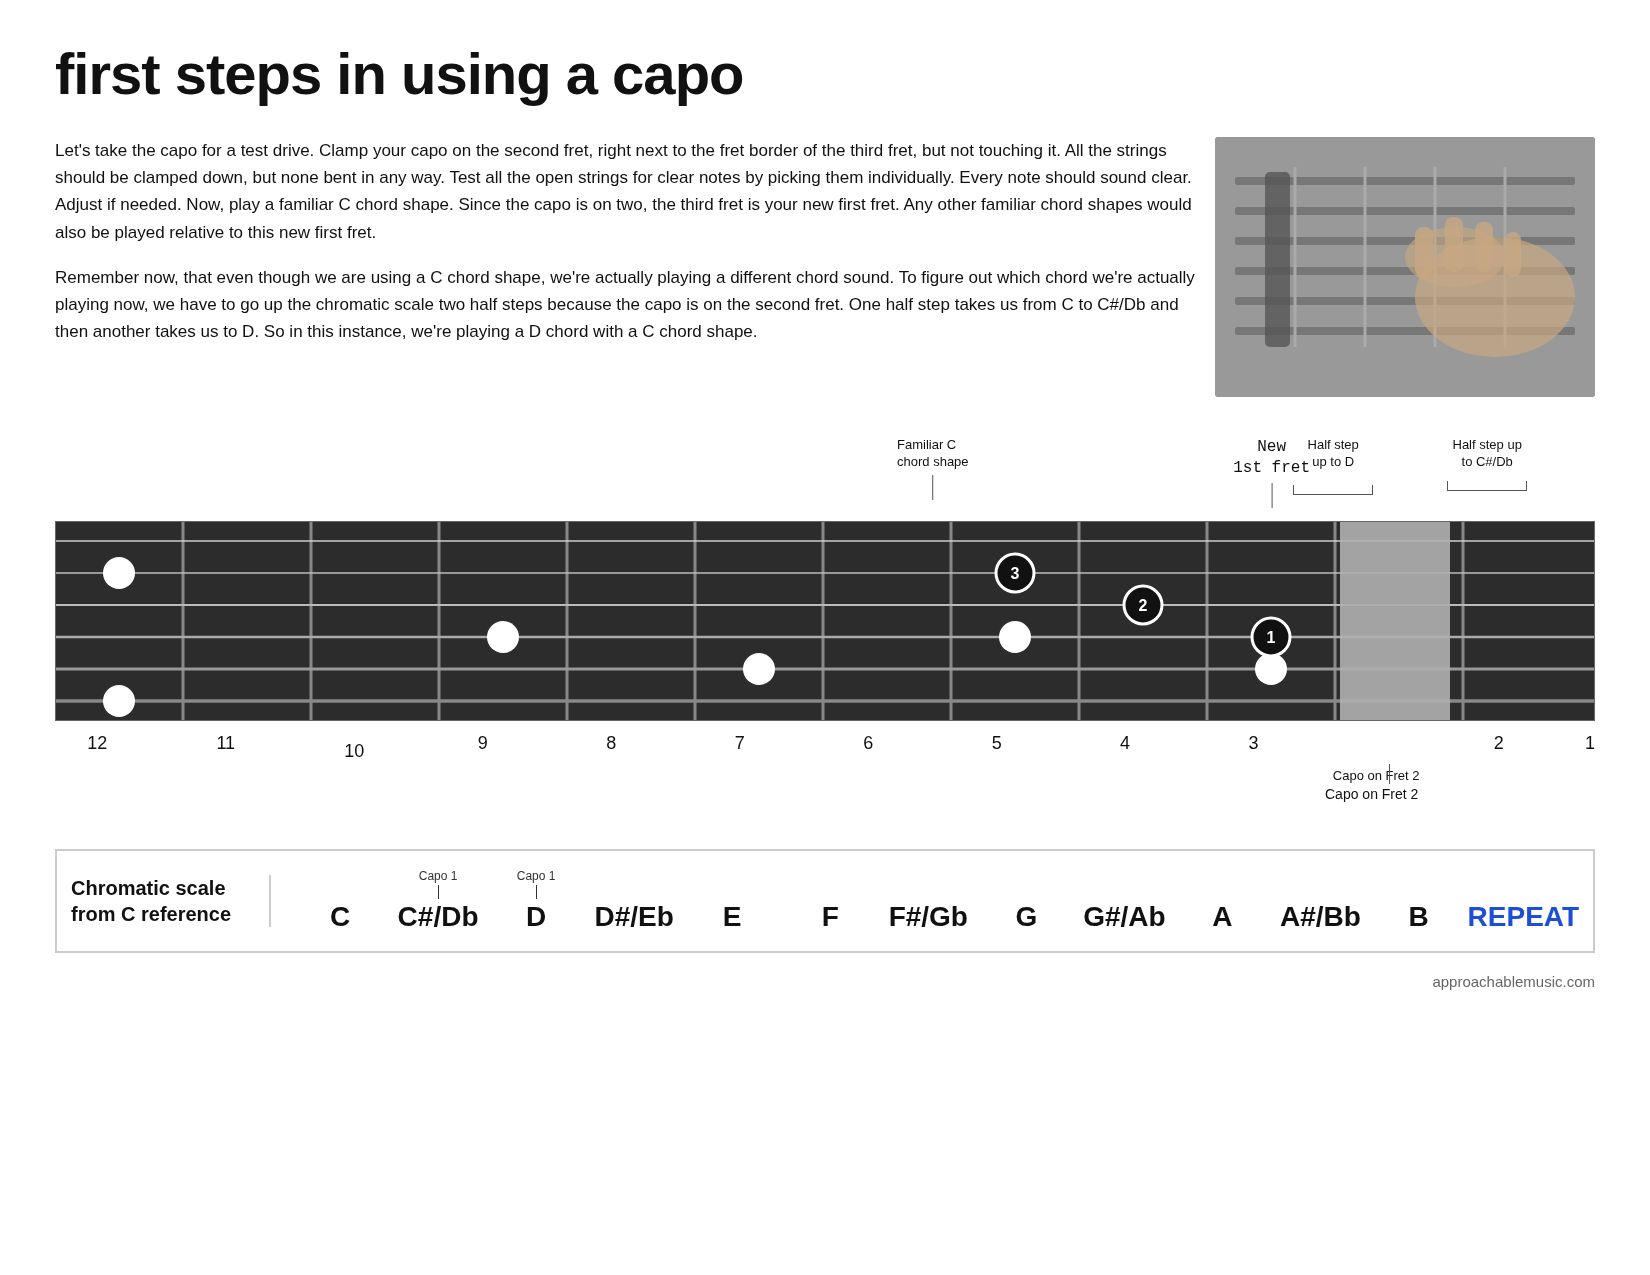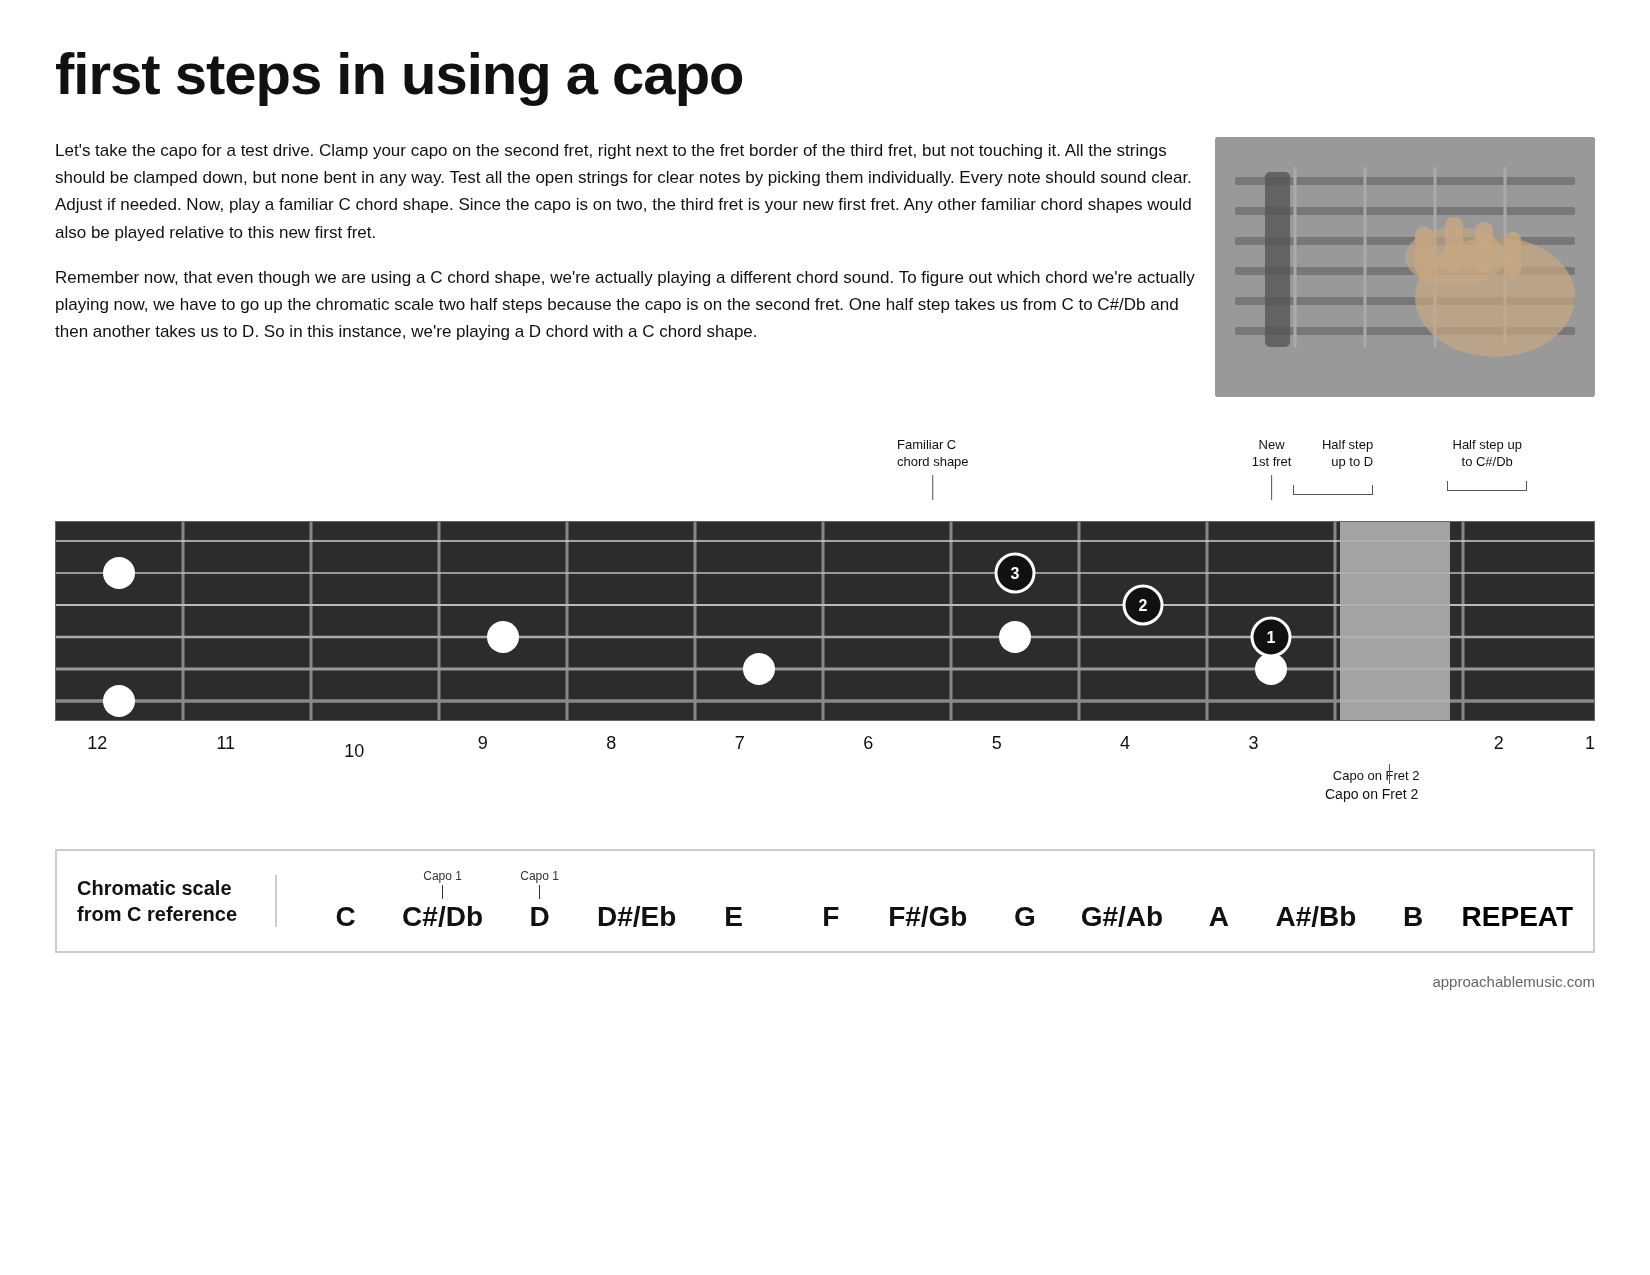--- a/index.html
+++ b/index.html
@@ -61,21 +61,21 @@
     .fretboard-section {
       position: relative;
       margin-bottom: 30px;
     }
     
     .chromatic-box {
       border: 2px solid #ccc;
       display: flex;
       align-items: center;
       margin-top: 30px;
-      padding: 18px 20px;
+      padding: 18px 14px;
       gap: 0;
     }
     .chromatic-label {
       font-size: 20px;
       font-weight: 700;
       font-family: Arial, Helvetica, sans-serif;
       width: 200px;
       flex-shrink: 0;
       border-right: 2px solid #ccc;
       padding-right: 20px;
@@ -95,21 +95,21 @@
       align-items: center;
       flex: 1;
     }
     .scale-note {
       font-size: 28px;
       font-weight: 700;
       font-family: Arial, Helvetica, sans-serif;
       text-align: center;
     }
     .scale-note.gray {
-      color: #000000;
+      color: #1d4ed8;
     }
     .capo-marker {
       font-size: 12px;
       font-family: Arial, Helvetica, sans-serif;
       text-align: center;
       color: #333;
       margin-bottom: 2px;
     }
     .capo-tick {
       width: 1px;
@@ -176,28 +176,28 @@
 
     <div style="position:absolute; left:57%; transform:translateX(-50%); ">
       <div style="font-size:13px; font-family:Arial; line-height:1.3;">
         <span>Familiar C</span><br>
         <span>chord shape</span>
       </div>
       <div style="width:1px; height:25px; background:#555; margin:4px auto 0;"></div>
     </div>
 
     <div style="position:absolute; left:79%; transform:translateX(-50%); text-align:center;">
-      <div style="font-size:13px; font-family:Liberation Sans, sans-serif; line-height:1.3;">
+      <div style="font-size:16px; font-family:Liberation Mono, monospace; line-height:1.3;">
         <span>New</span><br>
         <span>1st fret</span>
       </div>
       <div style="width:1px; height:25px; background:#555; margin:4px auto 0;"></div>
     </div>
 
-    <div style="position:absolute; left:83%; transform:translateX(-50%); text-align:right; top:0;">
+    <div style="position:absolute; left:83%; transform:translateX(-50%); text-align:center; top:0;">
       <div style="font-size:13px; font-family:Arial; line-height:1.3; margin-bottom:4px;">
         <span>Half step</span><br>
         <span>up to D</span>
       </div>
       <div style="position:relative; height:20px; width:80px; margin: 0 auto;">
         <div style="position:absolute; bottom:0; left:0; right:0; height:1px; background:#555;"></div>
         <div style="position:absolute; bottom:0; left:0; width:1px; height:10px; background:#555;"></div>
         <div style="position:absolute; bottom:0; right:0; width:1px; height:10px; background:#555;"></div>
       </div>
     </div>

